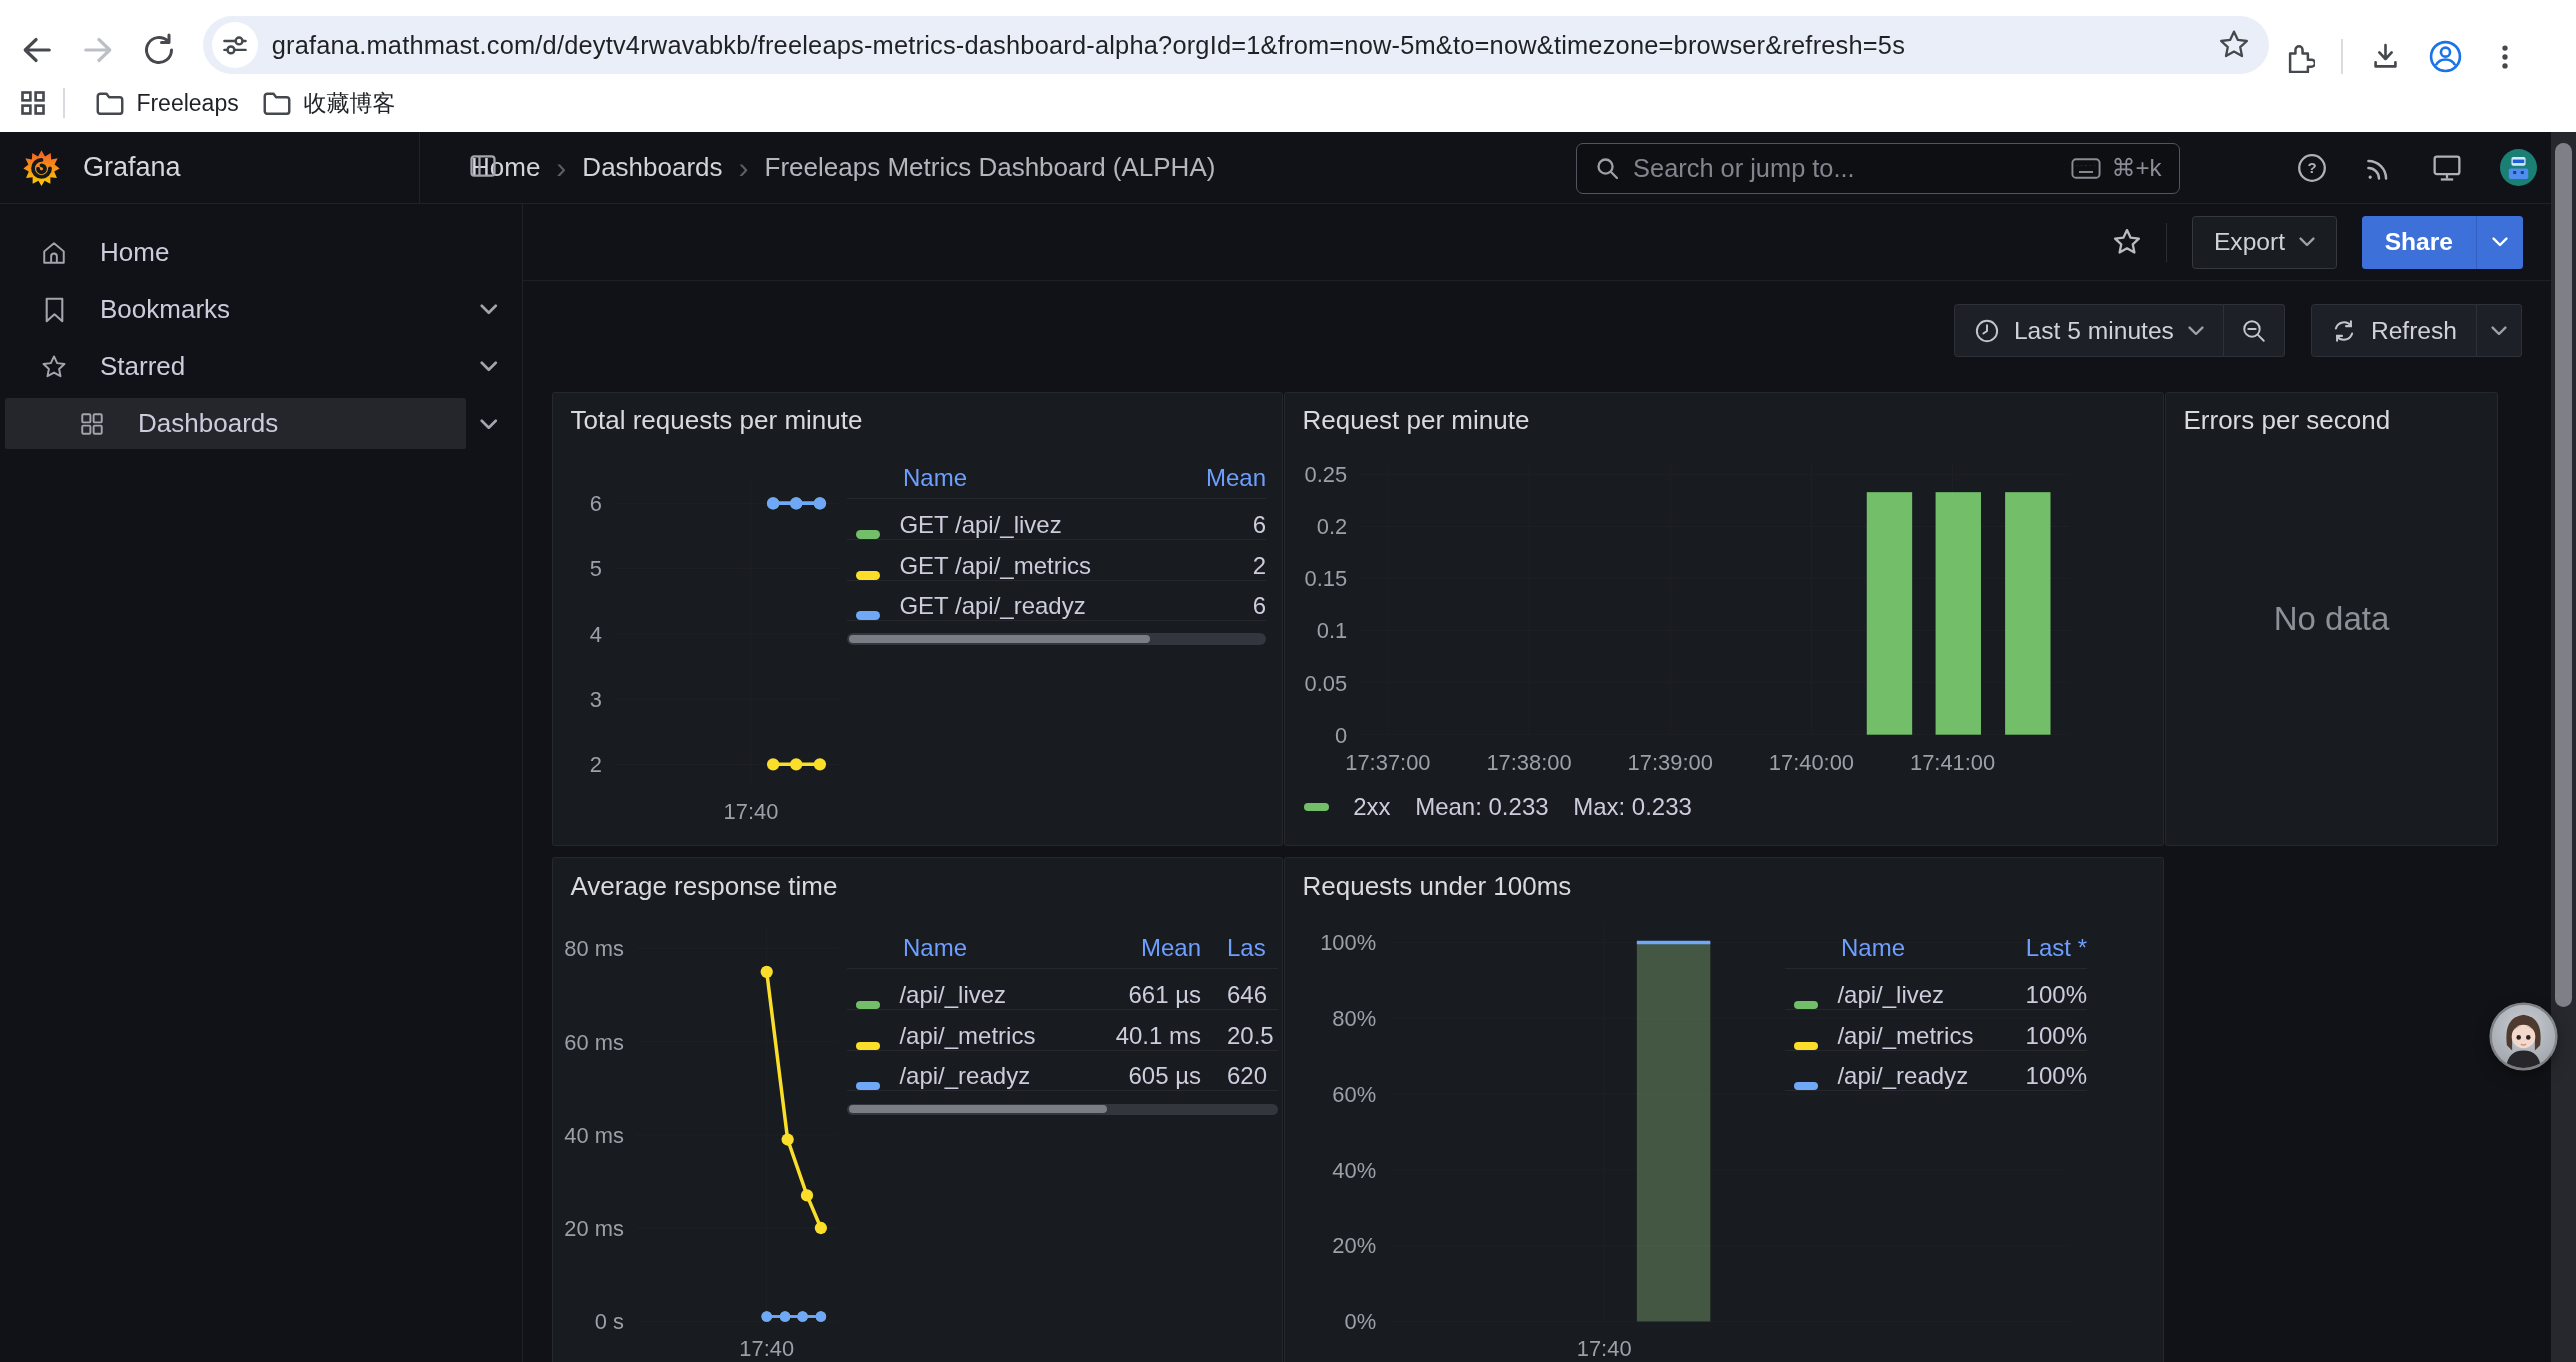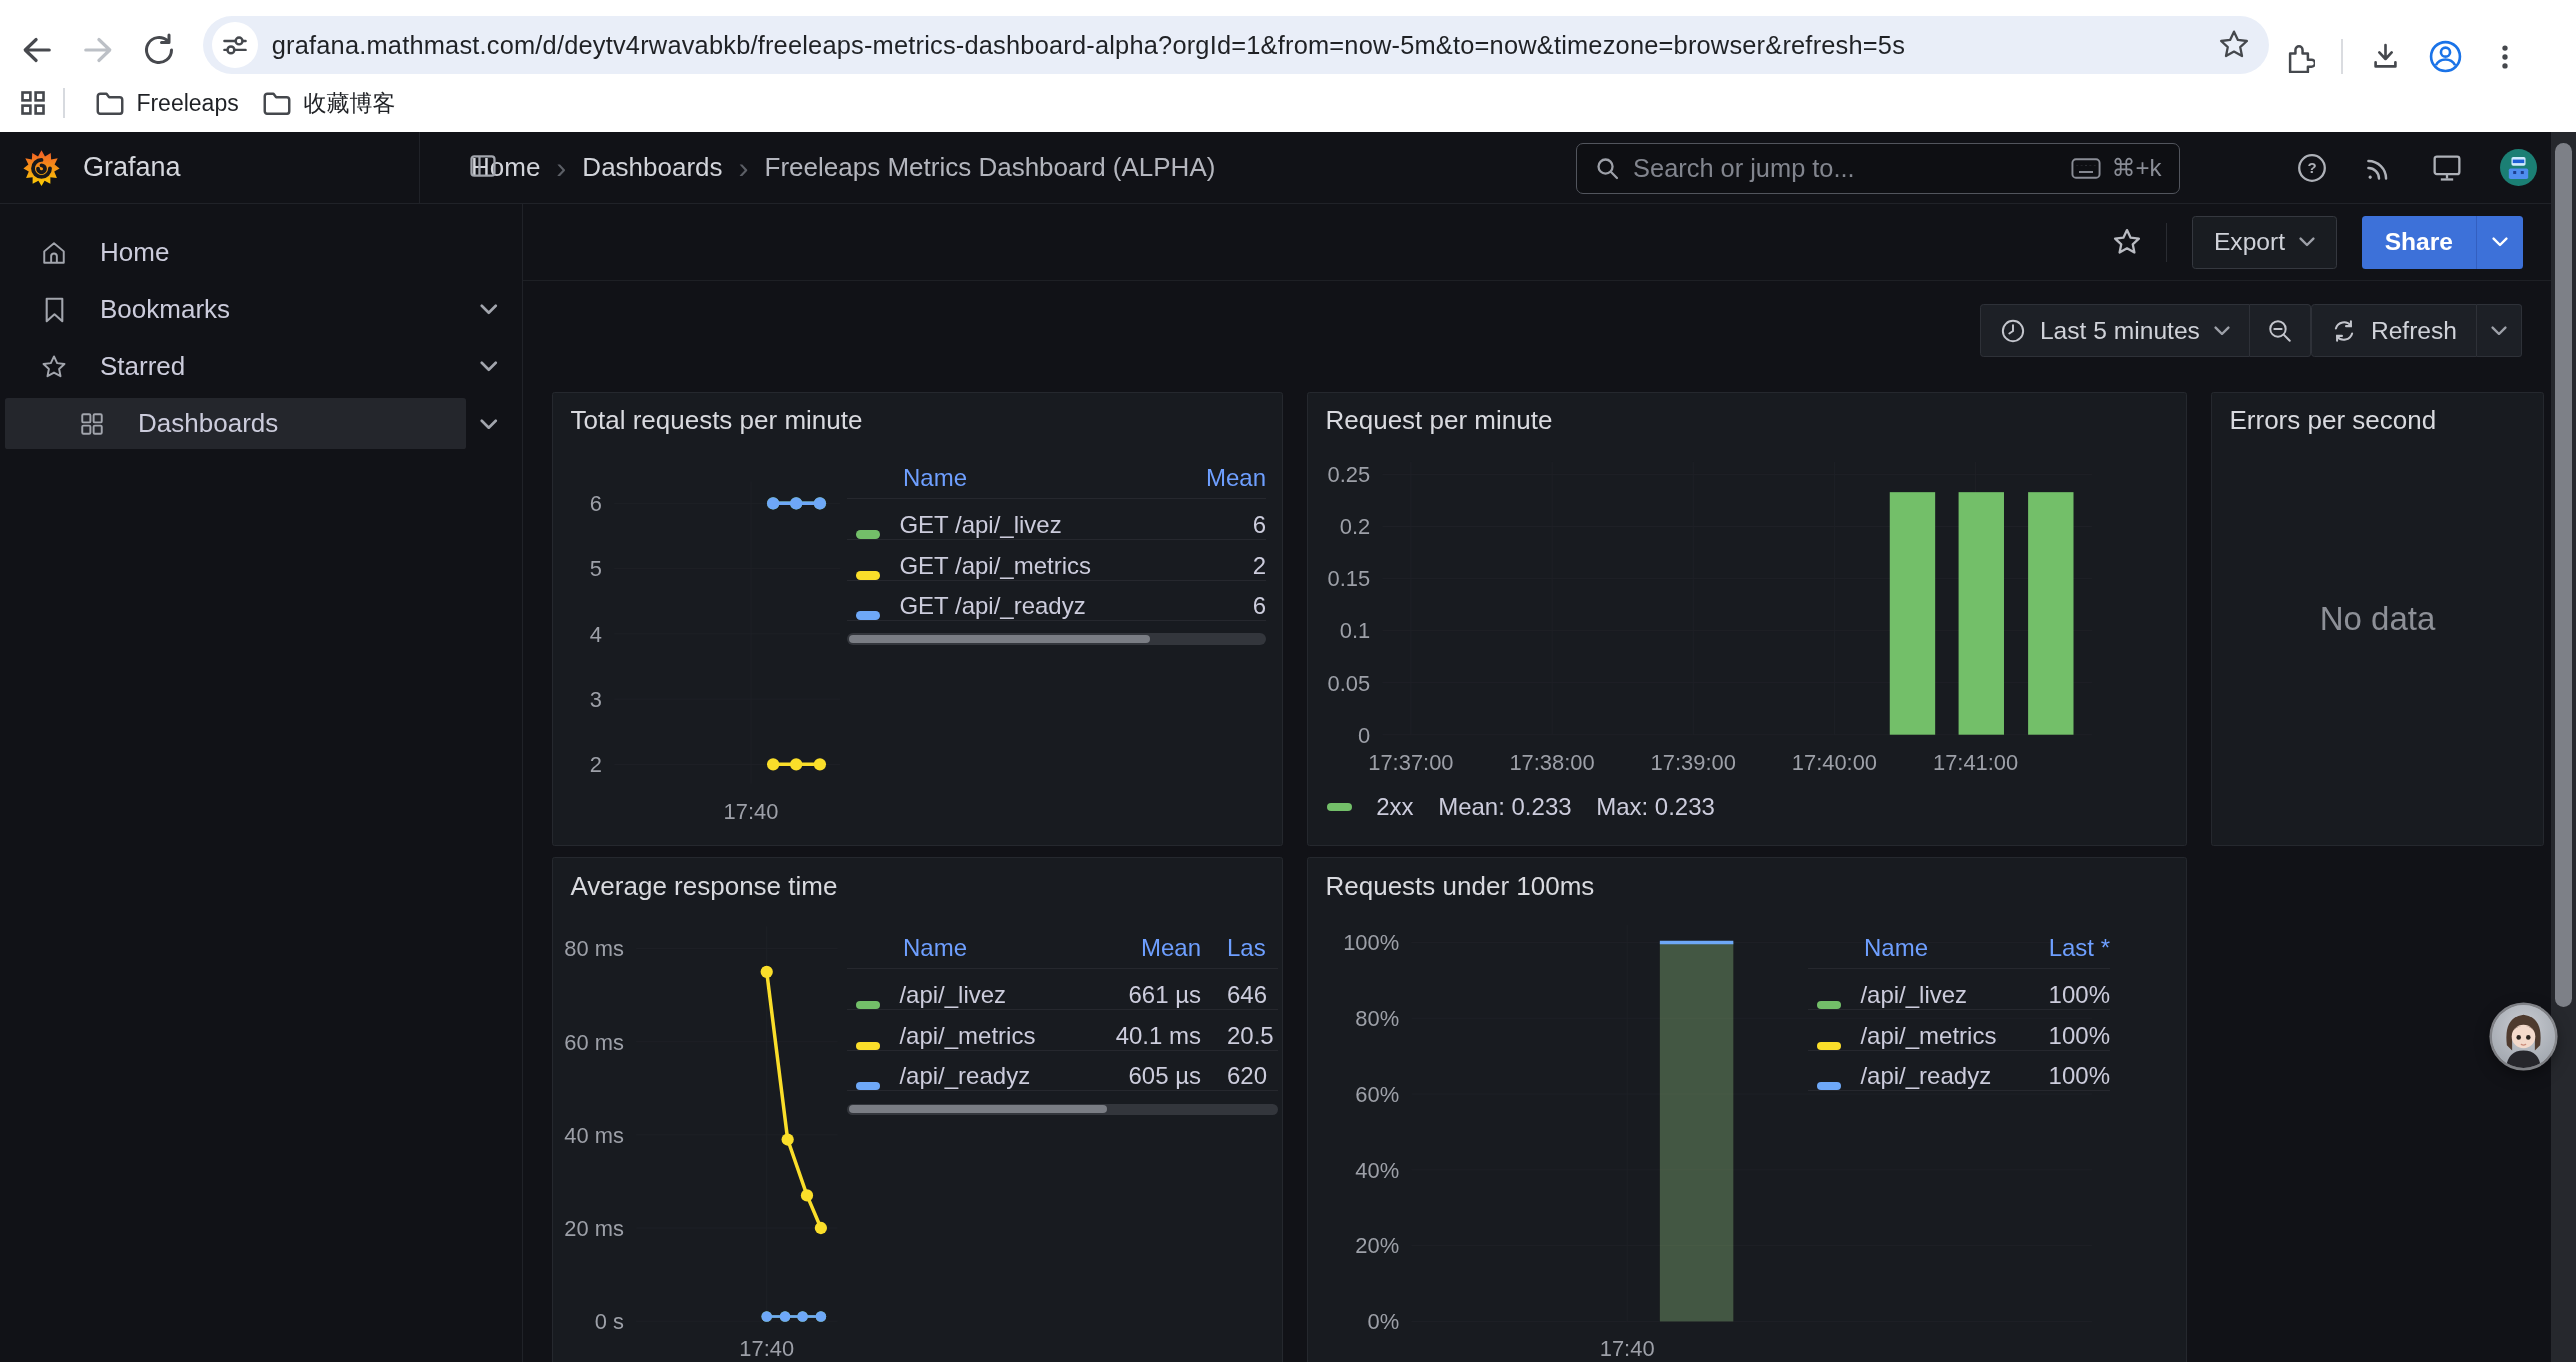--- a/index.html
+++ b/index.html
@@ -50,31 +50,31 @@
 
   .main { flex:1; position:relative; background:#111217; min-width:0; }
   .dtoolbar { height:77px; border-bottom:0.9px solid #1e2025; display:flex; align-items:center; justify-content:flex-end; gap:24.6px; padding-right:53px; }
   .icon-btn { color:#b9bbc2; display:flex; align-items:center; justify-content:center; }
   .vsep { width:0.9px; height:39px; background:#2a2c32; }
   .btn-outline { height:53px; display:flex; align-items:center; gap:14px; padding:0 21px; border-radius:3.5px; font-size:24.6px; color:#d0d2d9; font-weight:500; background:#191c21; border:0.9px solid #35383f; }
   .share { display:flex; }
   .share .seg1 { background:#3d71d9; color:#fff; font-weight:600; font-size:24.6px; border-radius:3.5px 0 0 3.5px; padding:0 23px; height:53px; display:flex; align-items:center; }
   .share .seg2 { background:#3d71d9; width:47px; border-radius:0 3.5px 3.5px 0; border-left:0.9px solid #335fc0; display:flex; align-items:center; justify-content:center; height:53px; color:#fff; }
 
-  .timebar { display:flex; justify-content:flex-end; padding:23px 54px 0 0; }
+  .timebar { display:flex; justify-content:flex-end; gap:26px; padding:23px 54px 0 0; }
   .tgroup { display:flex; }
   .tbtn { height:53px; background:#1d2026; border:0.9px solid #2e3138; display:flex; align-items:center; gap:14px; padding:0 19px; font-size:24.6px; color:#d0d2d9; font-weight:500; }
   .tbtn.first { border-radius:3.5px 0 0 3.5px; }
   .tbtn.attached { border-left:none; }
   .tbtn.lastseg { border-radius:0 3.5px 3.5px 0; border-left:none; padding:0 14px; }
   .tbtn.square { width:61px; justify-content:center; padding:0; }
   .tbtn .ticon { color:#c3c5cc; }
 
   .panels { margin:35px 0 0 29px; }
-  .prow { display:flex; gap:24px; margin-bottom:11.4px; }
+  .prow { display:flex; gap:1px; margin-bottom:11.4px; }
   .panel { position:relative; background:#181b20; border:0.9px solid #25282e; border-radius:2.6px; overflow:hidden; flex:none; }
   .w834{width:731px;} .w926{width:880px;} .w460{width:333px;} .h518{height:454px;} .h700{height:614px;}
   .ptitle { position:absolute; top:12.3px; left:17.5px; font-size:26px; font-weight:500; color:#d9dadf; white-space:nowrap; }
   .chart { position:absolute; }
   .nodata { position:absolute; inset:0; display:flex; align-items:center; justify-content:center; color:#8d9097; font-size:33px; }
 
   .legend { position:absolute; font-size:24px; color:#ccccdc; }
   .lhead { display:flex; align-items:center; height:40px; color:#6e9fff; font-weight:500; padding-left:56px; }
   .lh-name { flex:1; }
   .lval { text-align:right; white-space:nowrap; }

